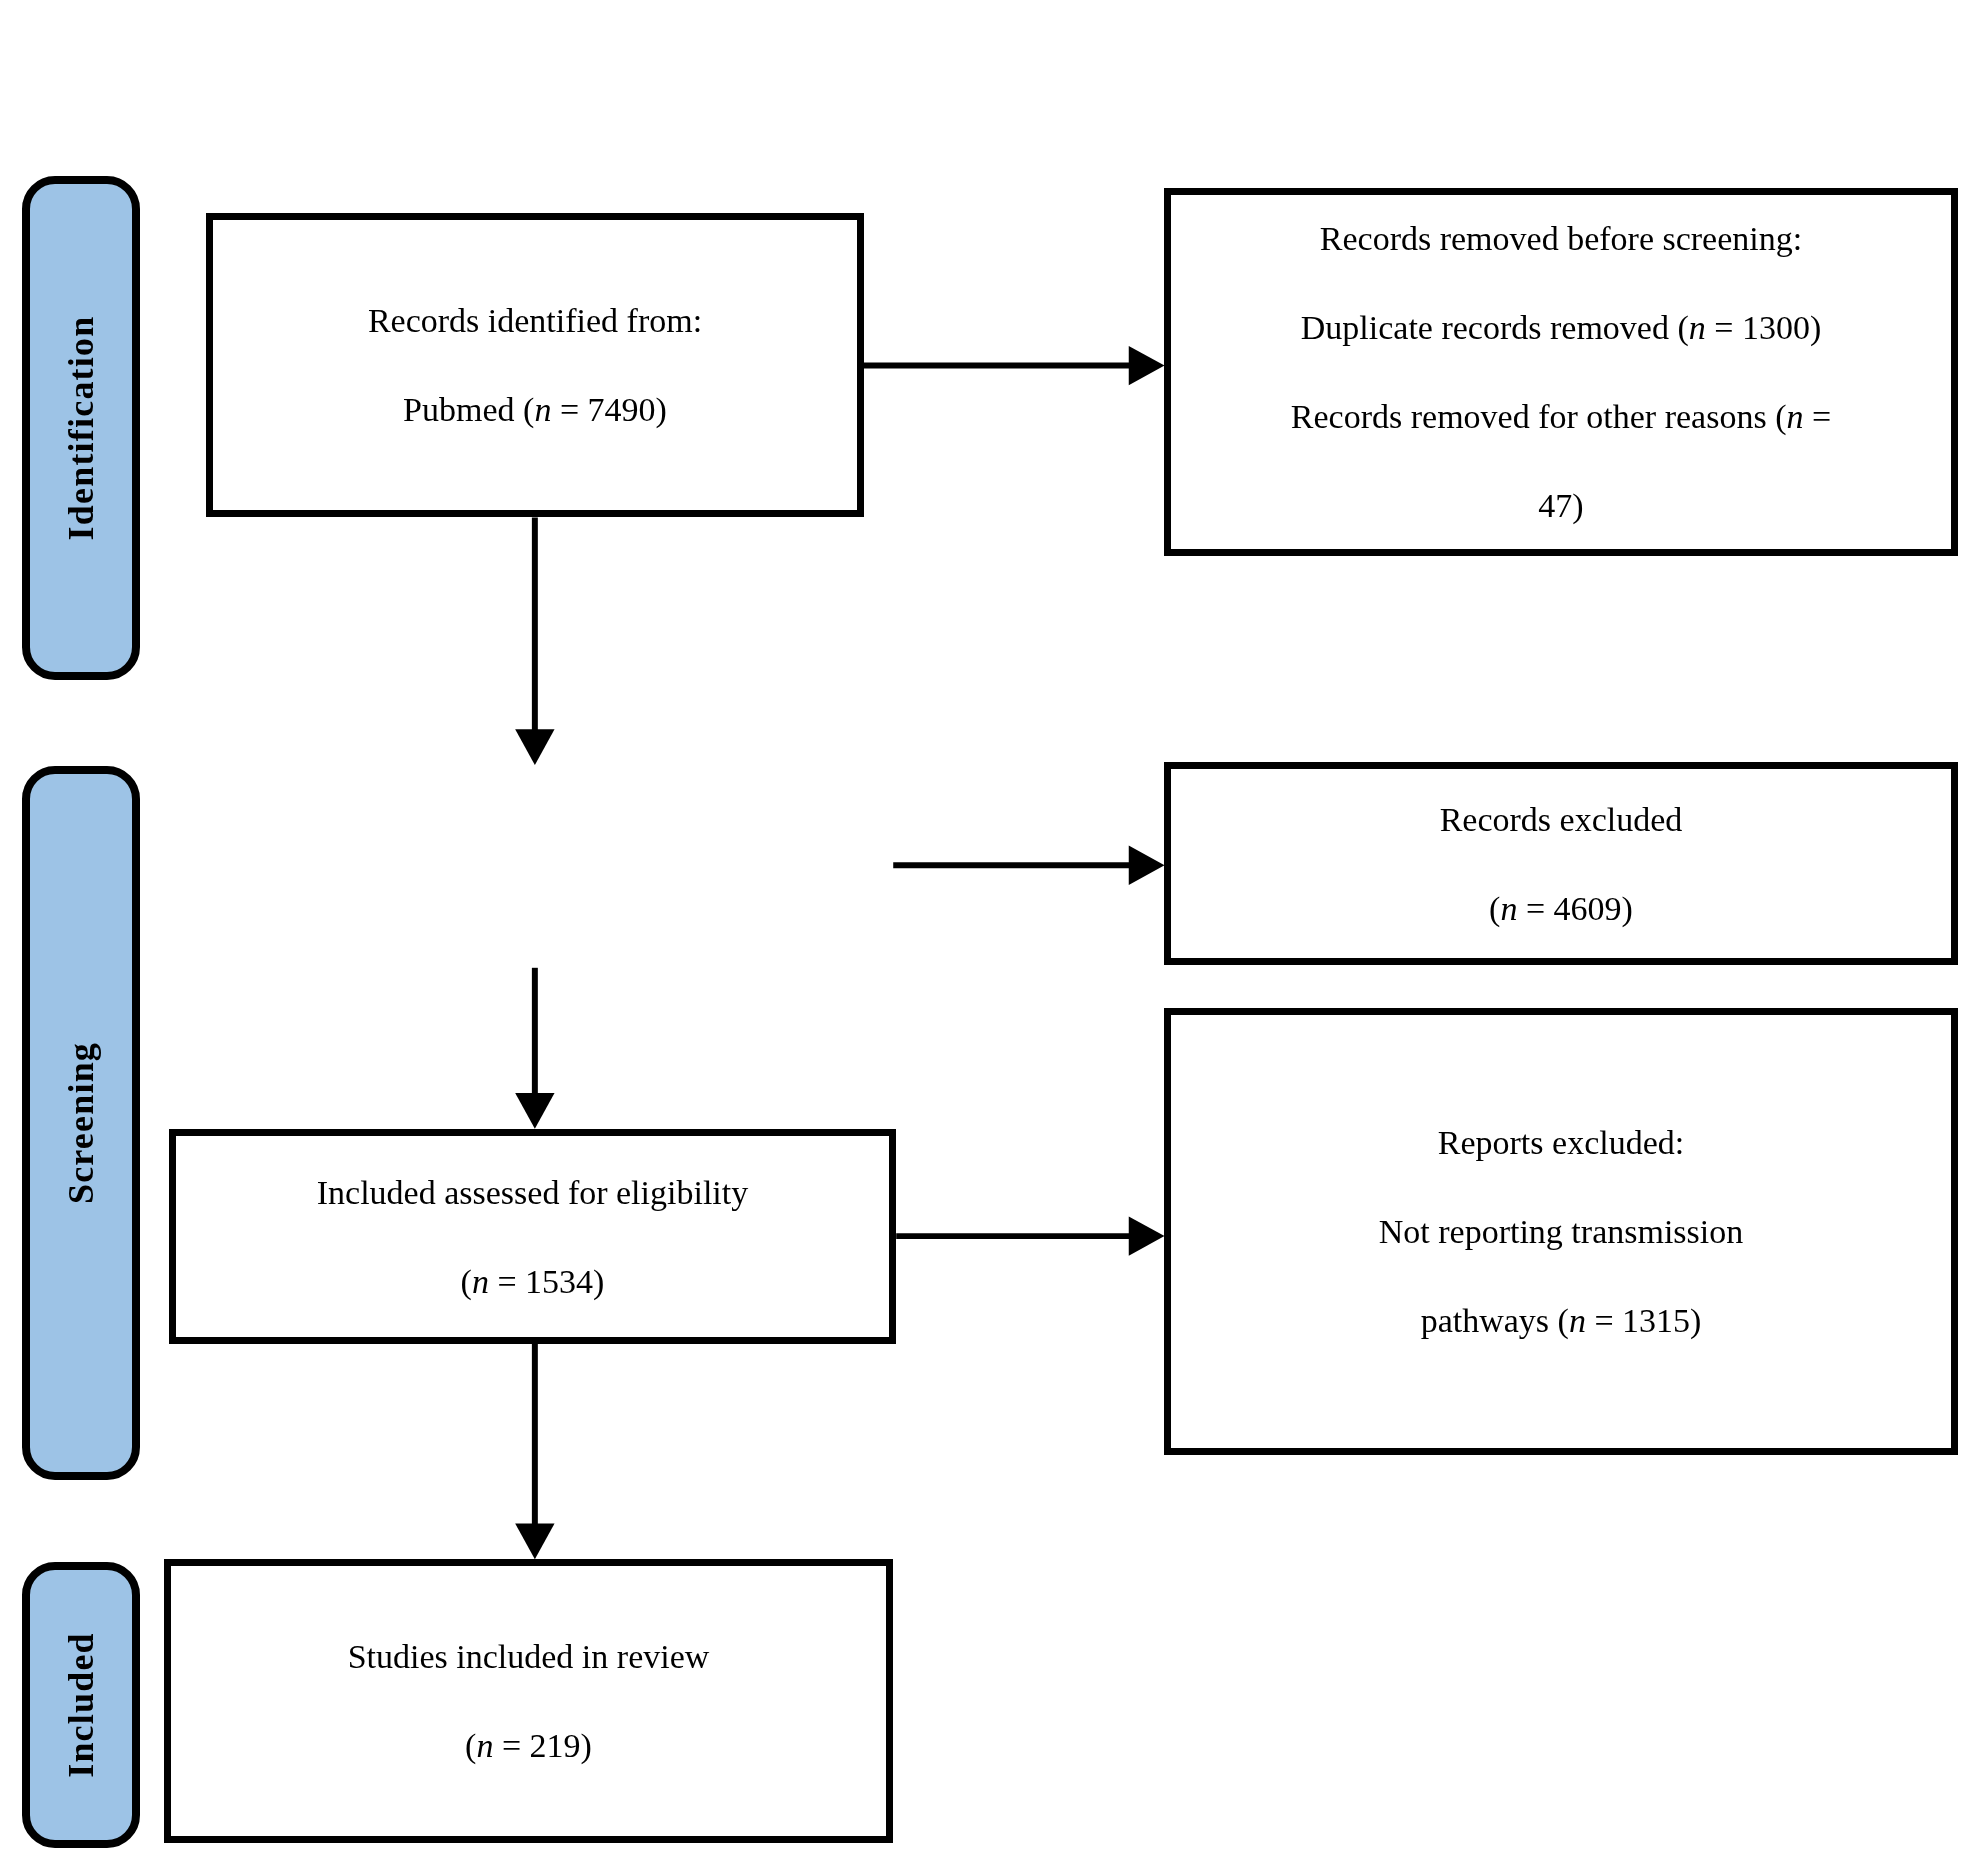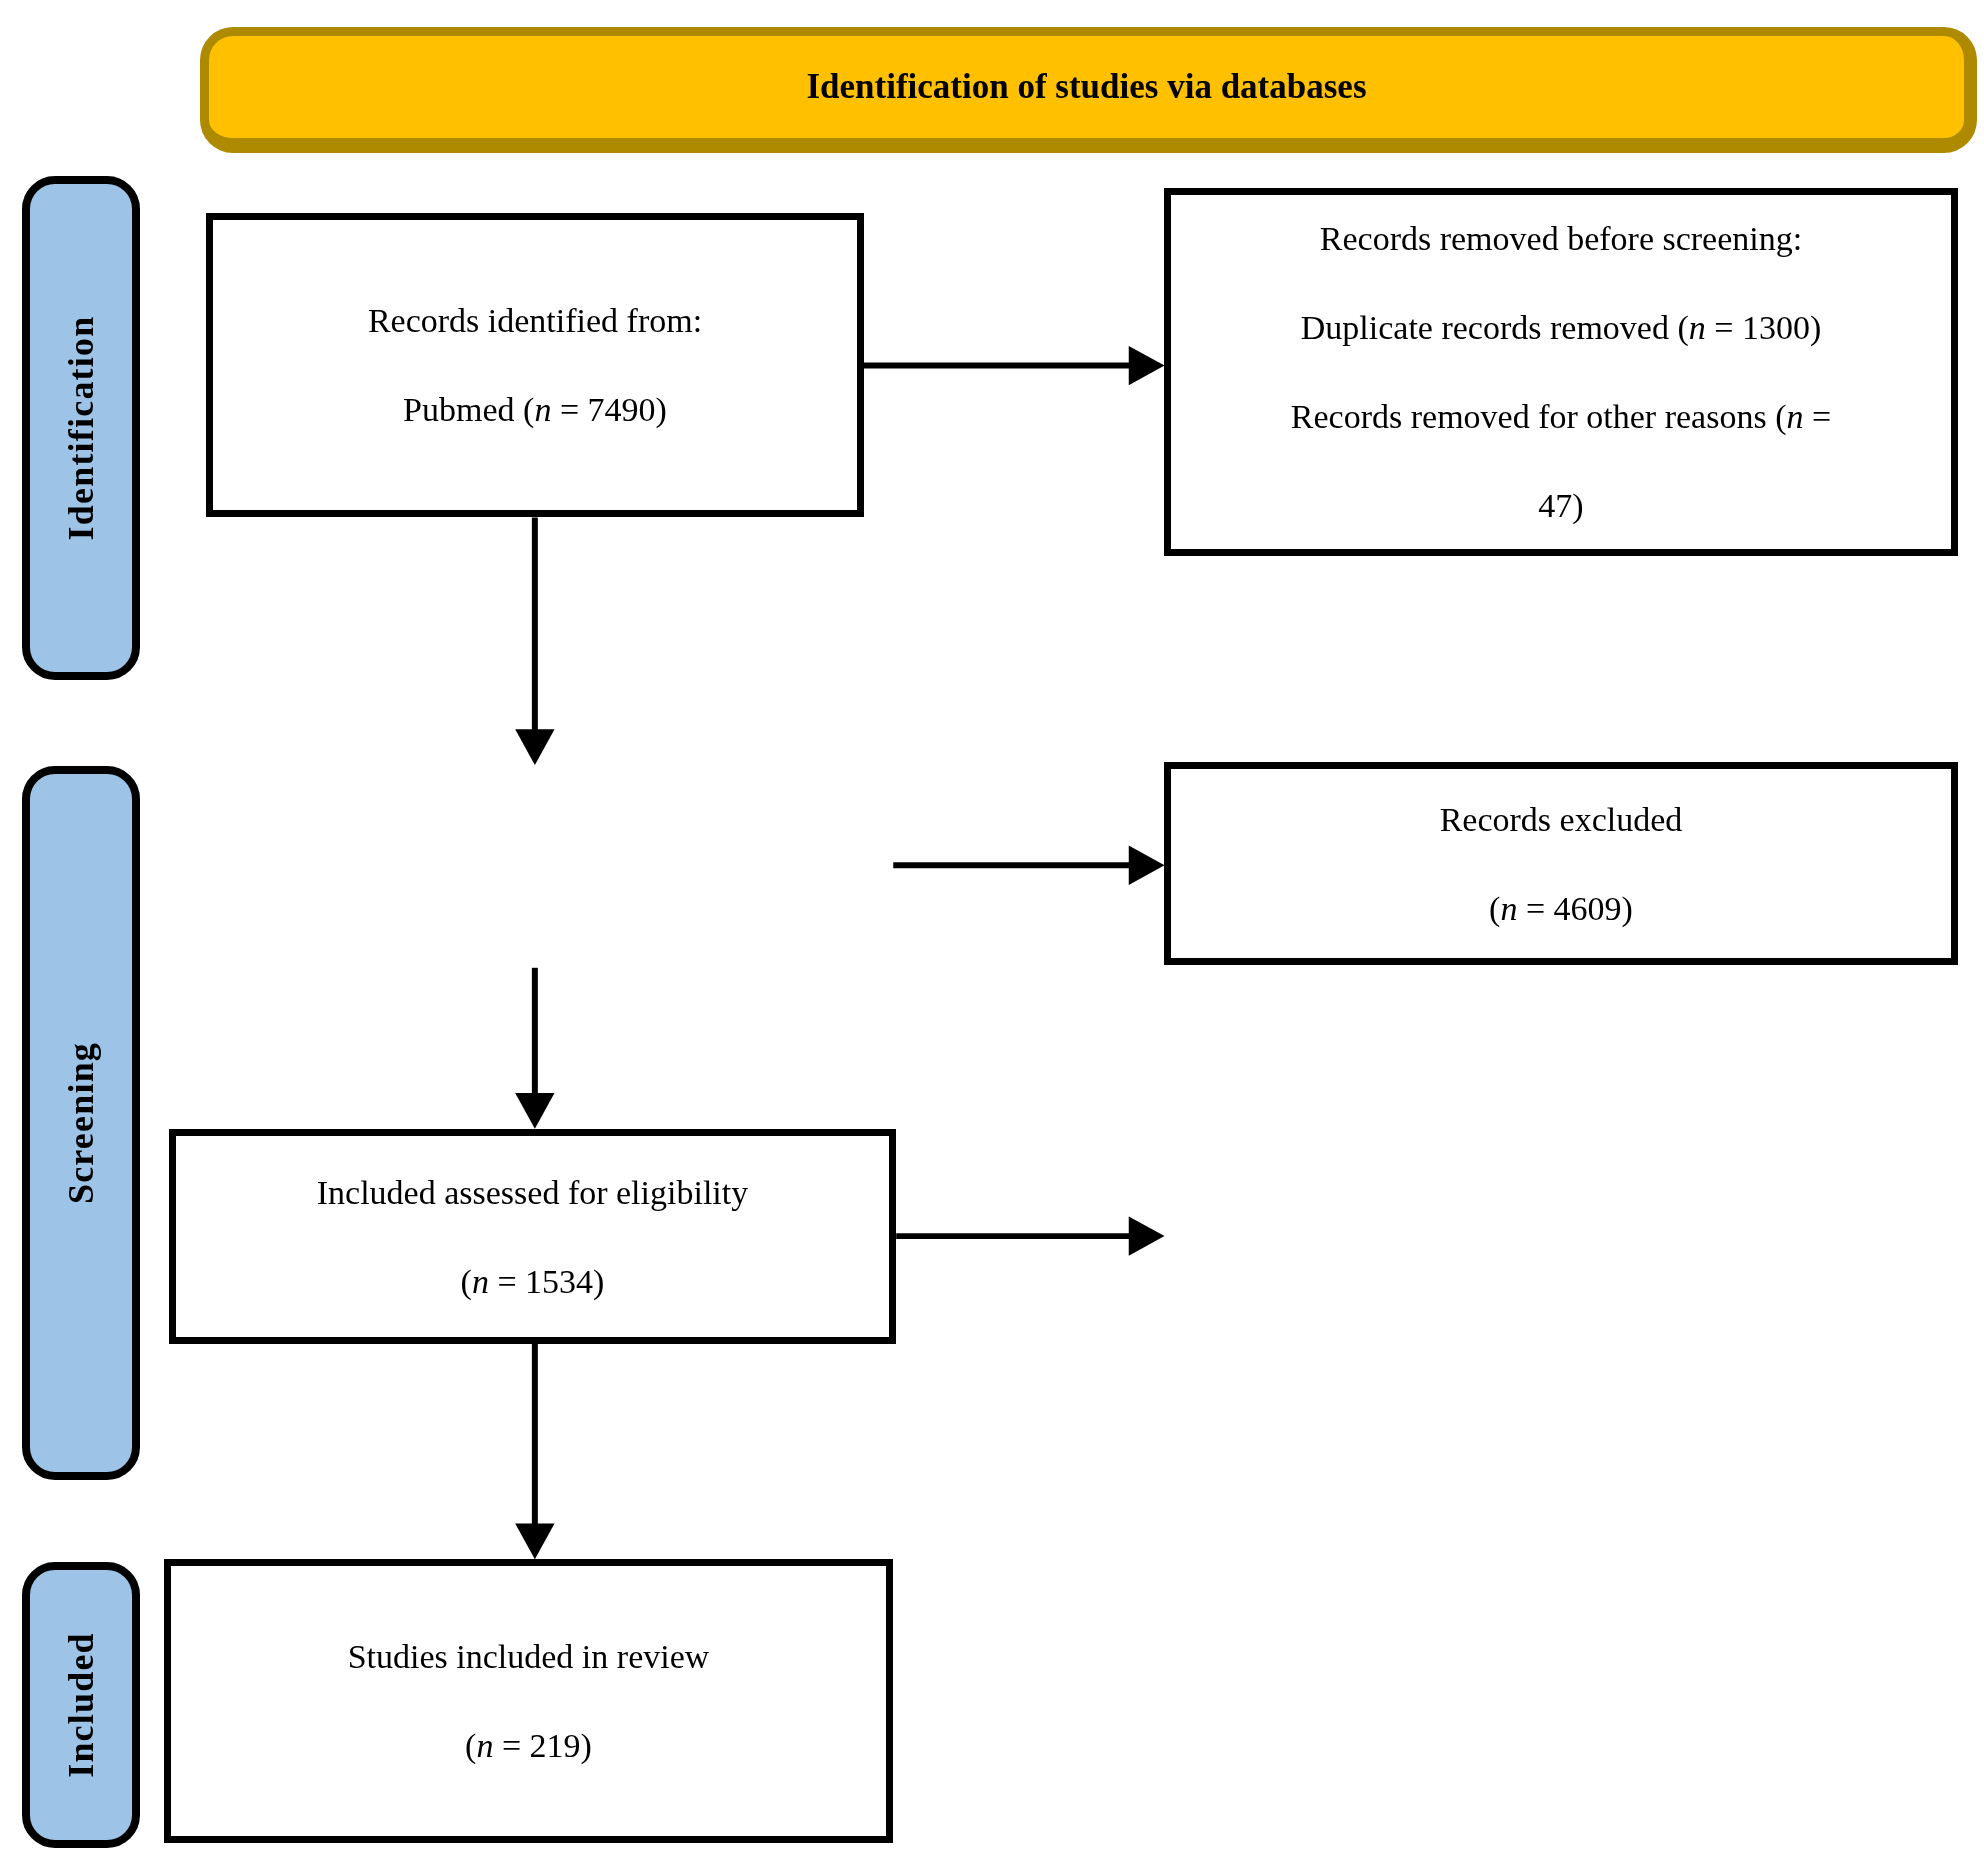--- a/index.html
+++ b/index.html
@@ -65,23 +65,20 @@
   }
   .arrows line{stroke:#000;stroke-width:10;}
   .arrows polygon{fill:#000;stroke:none;}
   i{font-style:italic;}
 </style>
 </head>
 <body>
 
 <div class="canvas">
 
-  <div class="header">
-    <span>Identification of studies via databases</span>
-  </div>
 
   <div class="stage stage-identification">
     <span class="stage-text">Identification</span>
   </div>
   <div class="stage stage-screening">
     <span class="stage-text">Screening</span>
   </div>
   <div class="stage stage-included">
     <span class="stage-text">Included</span>
   </div>
@@ -102,20 +99,25 @@
   <div class="box box-records-excluded">
     <div class="line">Records excluded</div>
     <div class="line">(<i>n</i> = 4609)</div>
   </div>
 
   <div class="box box-reports-assessed">
     <div class="line">Included assessed for eligibility</div>
     <div class="line">(<i>n</i> = 1534)</div>
   </div>
 
+  <div class="box box-reports-excluded">
+    <div class="line">Reports excluded:</div>
+    <div class="line">Not reporting transmission</div>
+    <div class="line">pathways (<i>n</i> = 1315)</div>
+  </div>
 
   <div class="box box-studies-included">
     <div class="line">Studies included in review</div>
     <div class="line">(<i>n</i> = 219)</div>
   </div>
 
   <svg class="arrows" viewBox="0 0 3329 3136" xmlns="http://www.w3.org/2000/svg">
     <g>
       <line x1="1448" y1="613" x2="1895" y2="613"></line>
       <polygon points="1893,580 1953,613 1893,646"></polygon>

